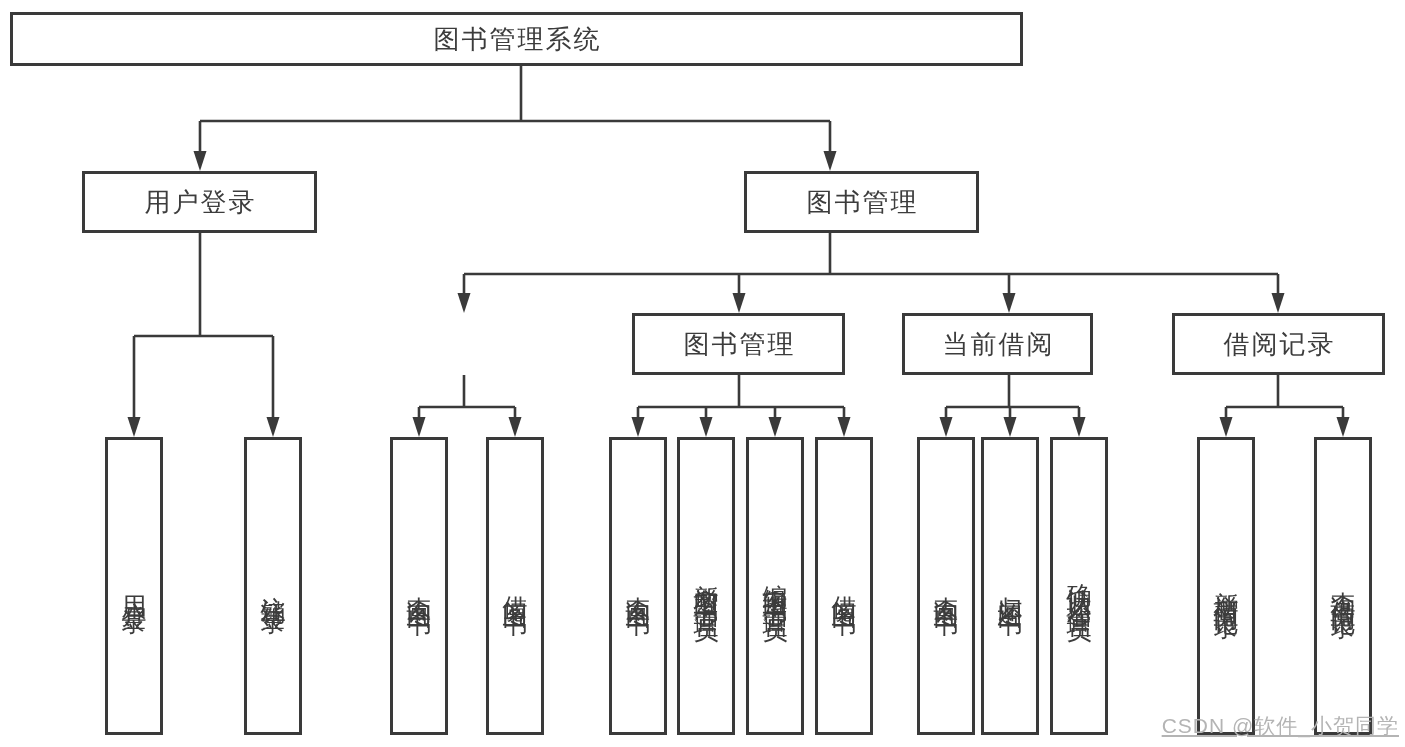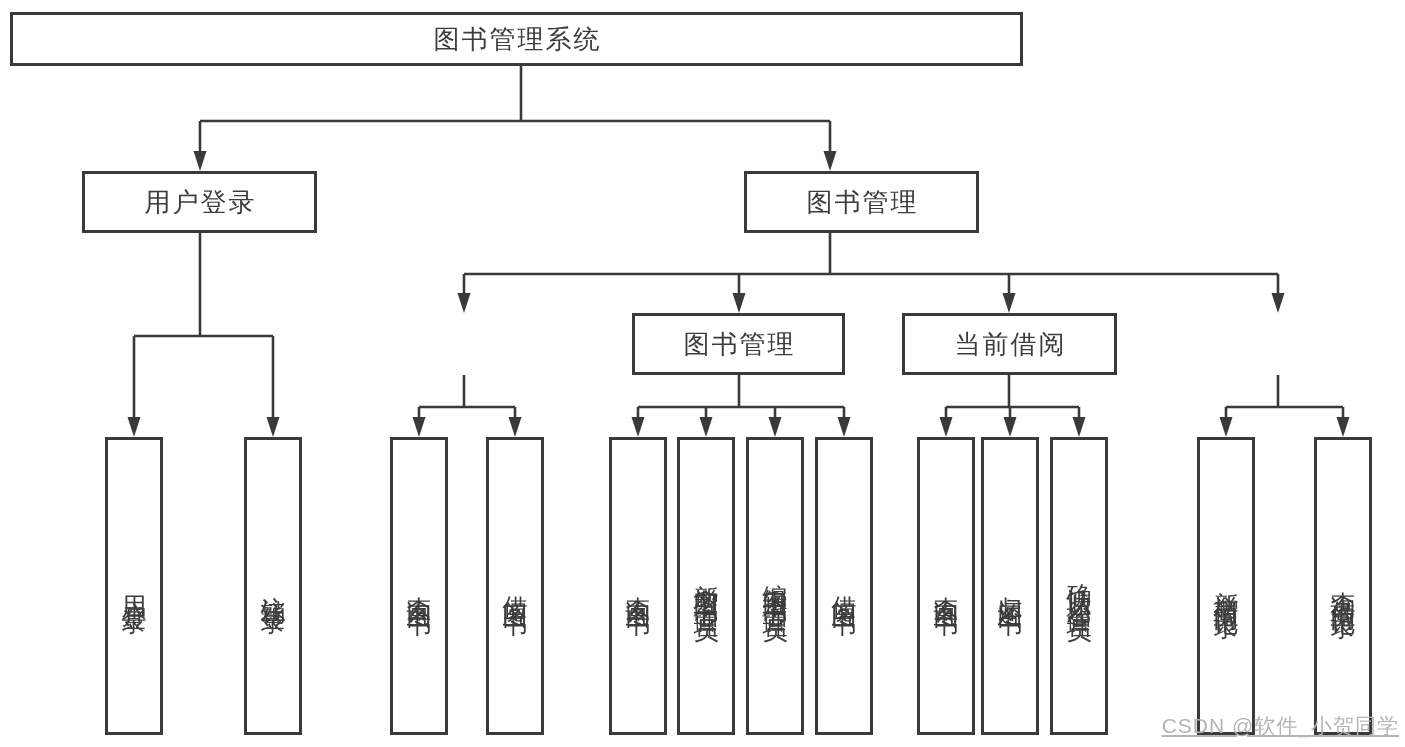--- a/index.html
+++ b/index.html
@@ -96,21 +96,22 @@
       <polygon points="1336.5,417 1349.5,417 1343,437"></polygon>
     </g>
   </svg>
 
   <div class="box h" style="left:10px;top:12px;width:1013px;height:54px">图书管理系统</div>
 
   <div class="box h" style="left:82px;top:171px;width:235px;height:62px">用户登录</div>
   <div class="box h" style="left:744px;top:171px;width:235px;height:62px">图书管理</div>
 
   <div class="box h" style="left:632px;top:313px;width:213px;height:62px">图书管理</div>
-  <div class="box h" style="left:902px;top:313px;width:215px;height:62px">当前借阅</div>
+  <div class="box h" style="left:902px;top:313px;width:191px;height:62px">当前借阅</div>
+  <div class="box h" style="left:1172px;top:313px;width:213px;height:62px">借阅记录</div>
 
   <div class="box v" style="left:105px;top:437px;width:58px;height:298px">用户登录</div>
   <div class="box v" style="left:244px;top:437px;width:58px;height:298px">注销登录</div>
 
   <div class="box v" style="left:390px;top:437px;width:58px;height:298px">查询图书</div>
   <div class="box v" style="left:486px;top:437px;width:58px;height:298px">借阅图书</div>
 
   <div class="box v" style="left:609px;top:437px;width:58px;height:298px">查询图书</div>
   <div class="box v" style="left:677px;top:437px;width:58px;height:298px">新增图书（管理员）</div>
   <div class="box v" style="left:746px;top:437px;width:58px;height:298px">编辑图书（管理员）</div>

